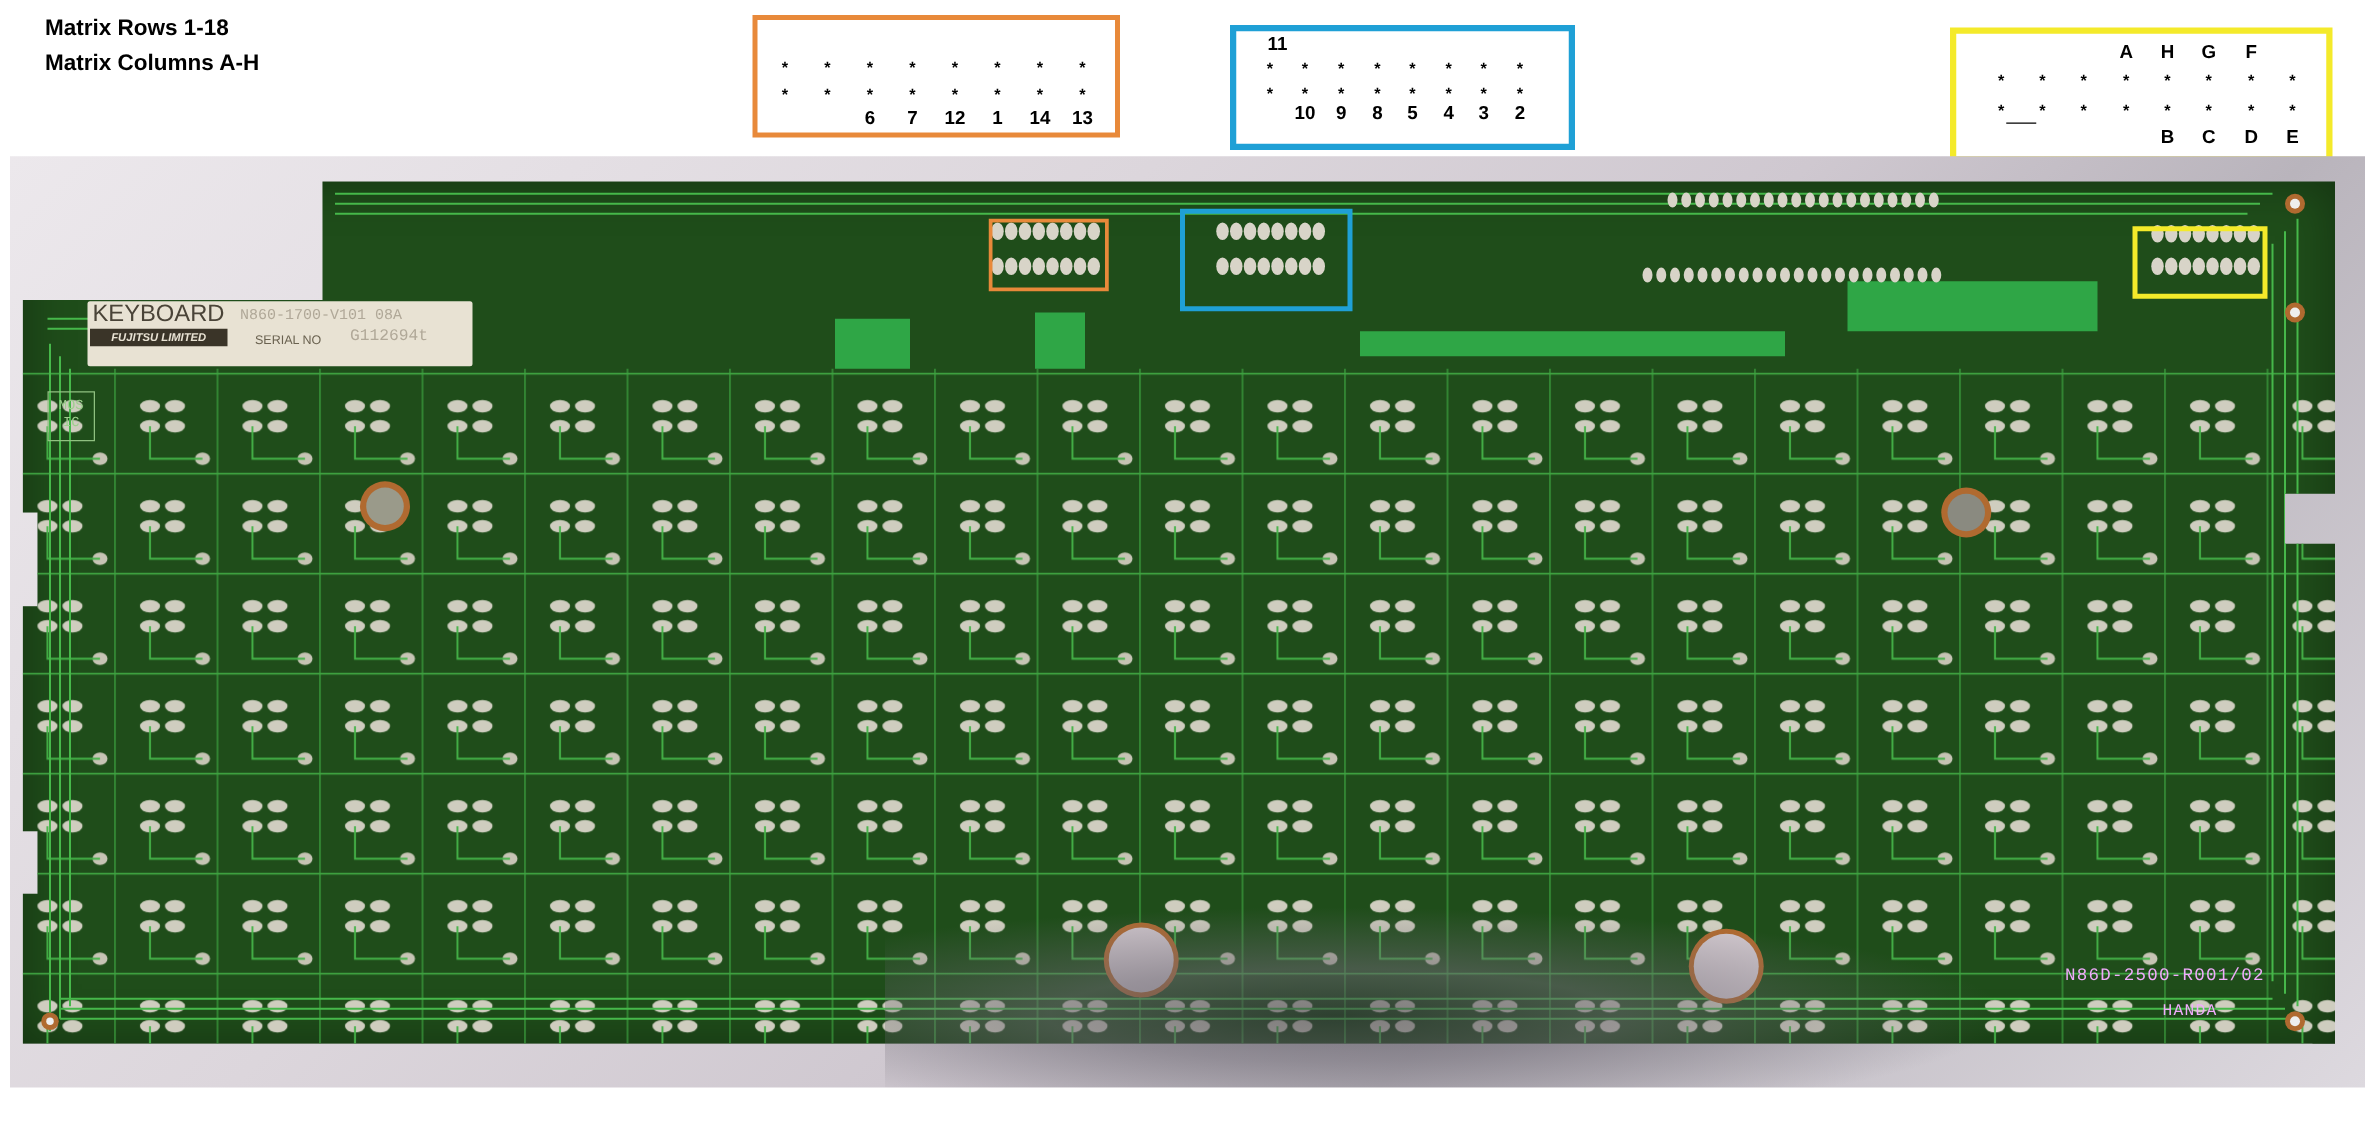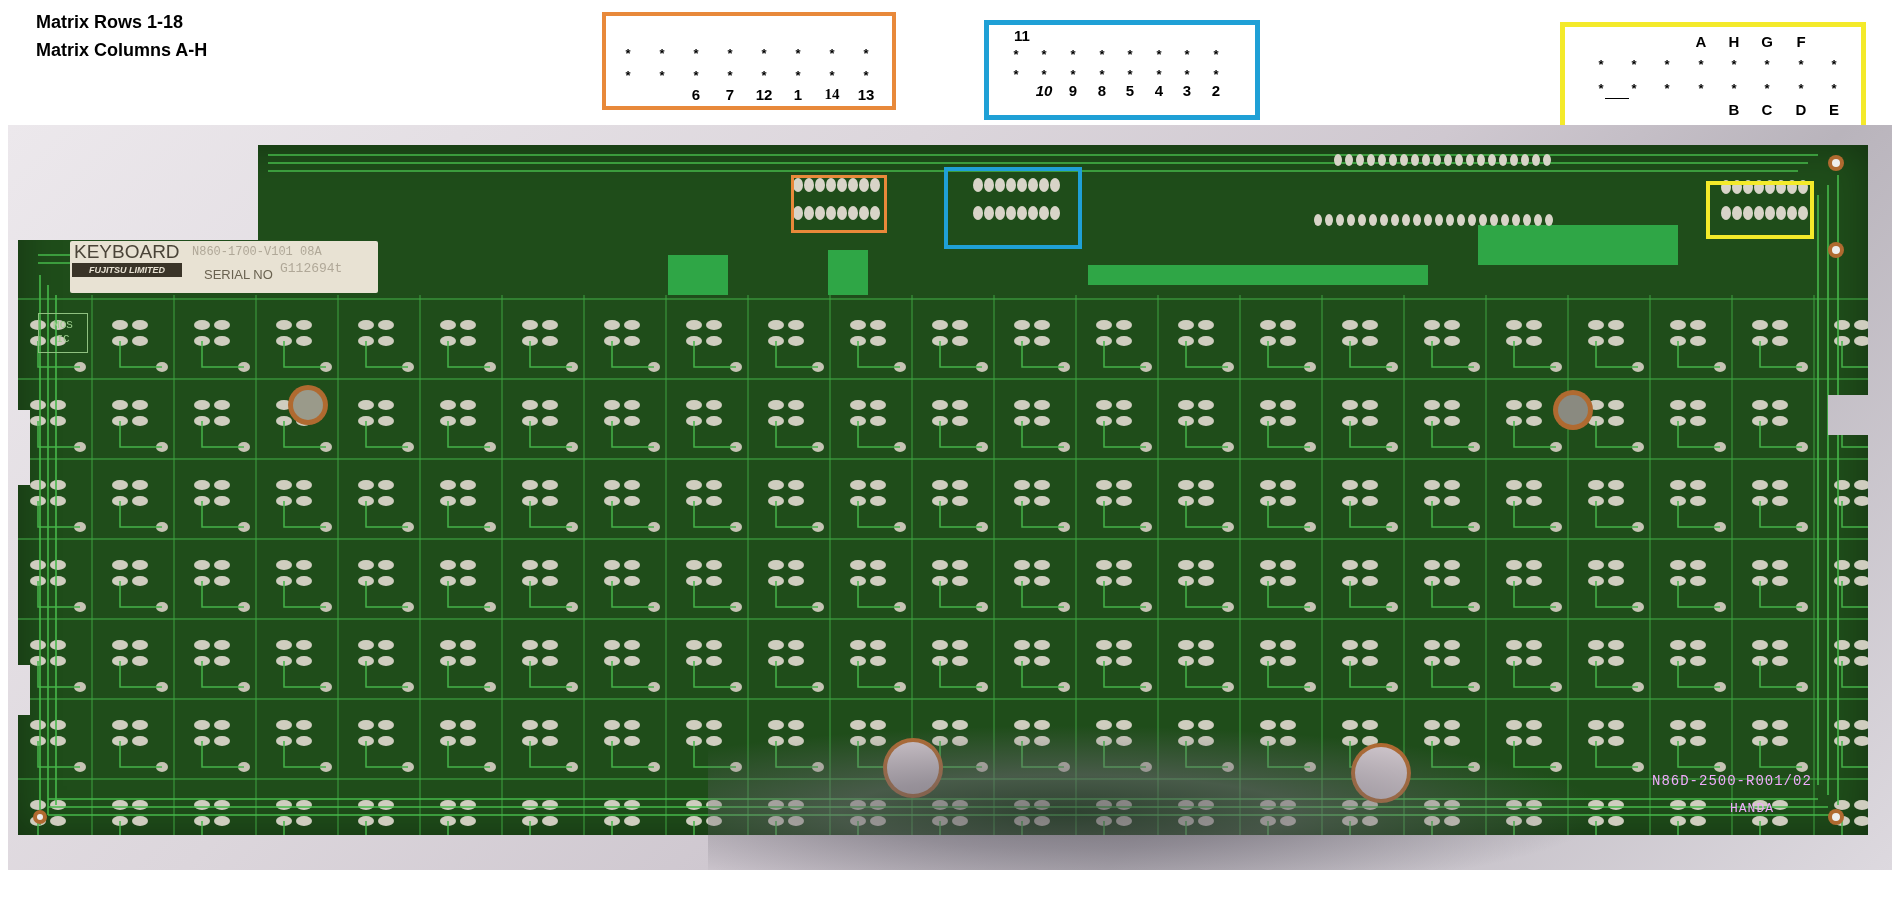--- a/index.html
+++ b/index.html
@@ -75,21 +75,21 @@
       <span class="star" style="left: 90px; top: 52px;">*</span>
       <span class="star" style="left: 124px; top: 52px;">*</span>
       <span class="star" style="left: 158px; top: 52px;">*</span>
       <span class="star" style="left: 192px; top: 52px;">*</span>
       <span class="star" style="left: 226px; top: 52px;">*</span>
       <span class="star" style="left: 260px; top: 52px;">*</span>
       <span class="lbl" style="left: 90px; top: 70px;">6</span>
       <span class="lbl" style="left: 124px; top: 70px;">7</span>
       <span class="lbl" style="left: 158px; top: 70px;">12</span>
       <span class="lbl" style="left: 192px; top: 70px;">1</span>
-      <span class="lbl" style="left: 226px; top: 70px; font-family: Liberation Serif, serif;">14</span>
+      <span class="lbl" style="left: 226px; top: 70px;">14</span>
       <span class="lbl" style="left: 260px; top: 70px;">13</span>
     </div>
 </div>
 
 <div class="box" style="left:984px; top:20px; width:276px; height:100px; border:5px solid #1fa0d6;">
   <span class="lbl" style="left:25px; top:2px; transform:none;">11</span>
   <div id="blue-grid">
       <span class="star" style="left: 27px; top: 22px;">*</span>
       <span class="star" style="left: 55px; top: 22px;">*</span>
       <span class="star" style="left: 84px; top: 22px;">*</span>
@@ -99,21 +99,21 @@
       <span class="star" style="left: 198px; top: 22px;">*</span>
       <span class="star" style="left: 227px; top: 22px;">*</span>
       <span class="star" style="left: 27px; top: 42px;">*</span>
       <span class="star" style="left: 55px; top: 42px;">*</span>
       <span class="star" style="left: 84px; top: 42px;">*</span>
       <span class="star" style="left: 113px; top: 42px;">*</span>
       <span class="star" style="left: 141px; top: 42px;">*</span>
       <span class="star" style="left: 170px; top: 42px;">*</span>
       <span class="star" style="left: 198px; top: 42px;">*</span>
       <span class="star" style="left: 227px; top: 42px;">*</span>
-      <span class="lbl" style="left: 55px; top: 57px; font-style: italic;">10</span>
+      <span class="lbl" style="left: 55px; top: 57px;">10</span>
       <span class="lbl" style="left: 84px; top: 57px;">9</span>
       <span class="lbl" style="left: 113px; top: 57px;">8</span>
       <span class="lbl" style="left: 141px; top: 57px;">5</span>
       <span class="lbl" style="left: 170px; top: 57px;">4</span>
       <span class="lbl" style="left: 198px; top: 57px;">3</span>
       <span class="lbl" style="left: 227px; top: 57px;">2</span>
     </div>
 </div>
 
 <div class="box" style="left:1560px; top:22px; width:306px; height:108px; border:5px solid #f4ea2a;">
@@ -311,25 +311,25 @@
           <circle cx="1818" cy="105" r="4" fill="#eee"></circle>
         <circle cx="1818" cy="672" r="8" fill="#b06a30"></circle>
           <circle cx="1818" cy="672" r="4" fill="#eee"></circle>
       </g>
     </svg>
 
     <div class="silk-label" style="left:52px; top:96px; width:308px; height:52px;">
       <span style="position:absolute; left:4px; top:0px; font-size:19px; color:#4a4438;">KEYBOARD</span>
       <span style="position:absolute; left:122px; top:4px; font-size:12px; color:#b0a898; font-family:'Liberation Mono', monospace;">N860-1700-V101 08A</span>
       <span style="position:absolute; left:2px; top:22px; width:110px; height:14px; background:#3a3428; color:#e8e2d3; font-size:9px; font-weight:700; font-style:italic; text-align:center; line-height:14px;">FUJITSU LIMITED</span>
-      <span style="position:absolute; left:134px; top:26px; font-size:13px; color:#6a6250;">SERIAL NO</span>
+      <span style="position:absolute; left:134px; top:26px; font-size:10px; color:#6a6250;">SERIAL NO</span>
       <span style="position:absolute; left:210px; top:20px; font-size:13px; color:#b0a898; font-family:'Liberation Mono', monospace;">G112694t</span>
     </div>
 
-    <div style="position:absolute; left:20px; top:168px; width:50px; height:40px; border:1px solid #8fc080; text-align:center; color:#9ecf8e; font-family:'Liberation Mono', monospace; font-size:11px; line-height:14px; padding-top:4px; box-sizing:border-box;">
+    <div style="position:absolute; left:20px; top:168px; width:38px; height:40px; border:1px solid #8fc080; text-align:center; color:#9ecf8e; font-family:'Liberation Mono', monospace; font-size:11px; line-height:14px; padding-top:4px; box-sizing:border-box;">
       <div>MOS</div>
       <div>IC</div>
     </div>
 
     <div class="silk-text" style="left:1634px; top:628px; font-size:14px;">N86D-2500-R001/02</div>
     <div class="silk-text" style="left:1712px; top:656px; font-size:13px;">HANDA</div>
   </div>
 
   <div class="hl" style="left:783px; top:50px; width:96px; height:58px; border-width:3px; border-color:#e8893a;"></div>
   <div class="hl" style="left:936px; top:42px; width:138px; height:82px; border-width:4px; border-color:#1fa0d6;"></div>

